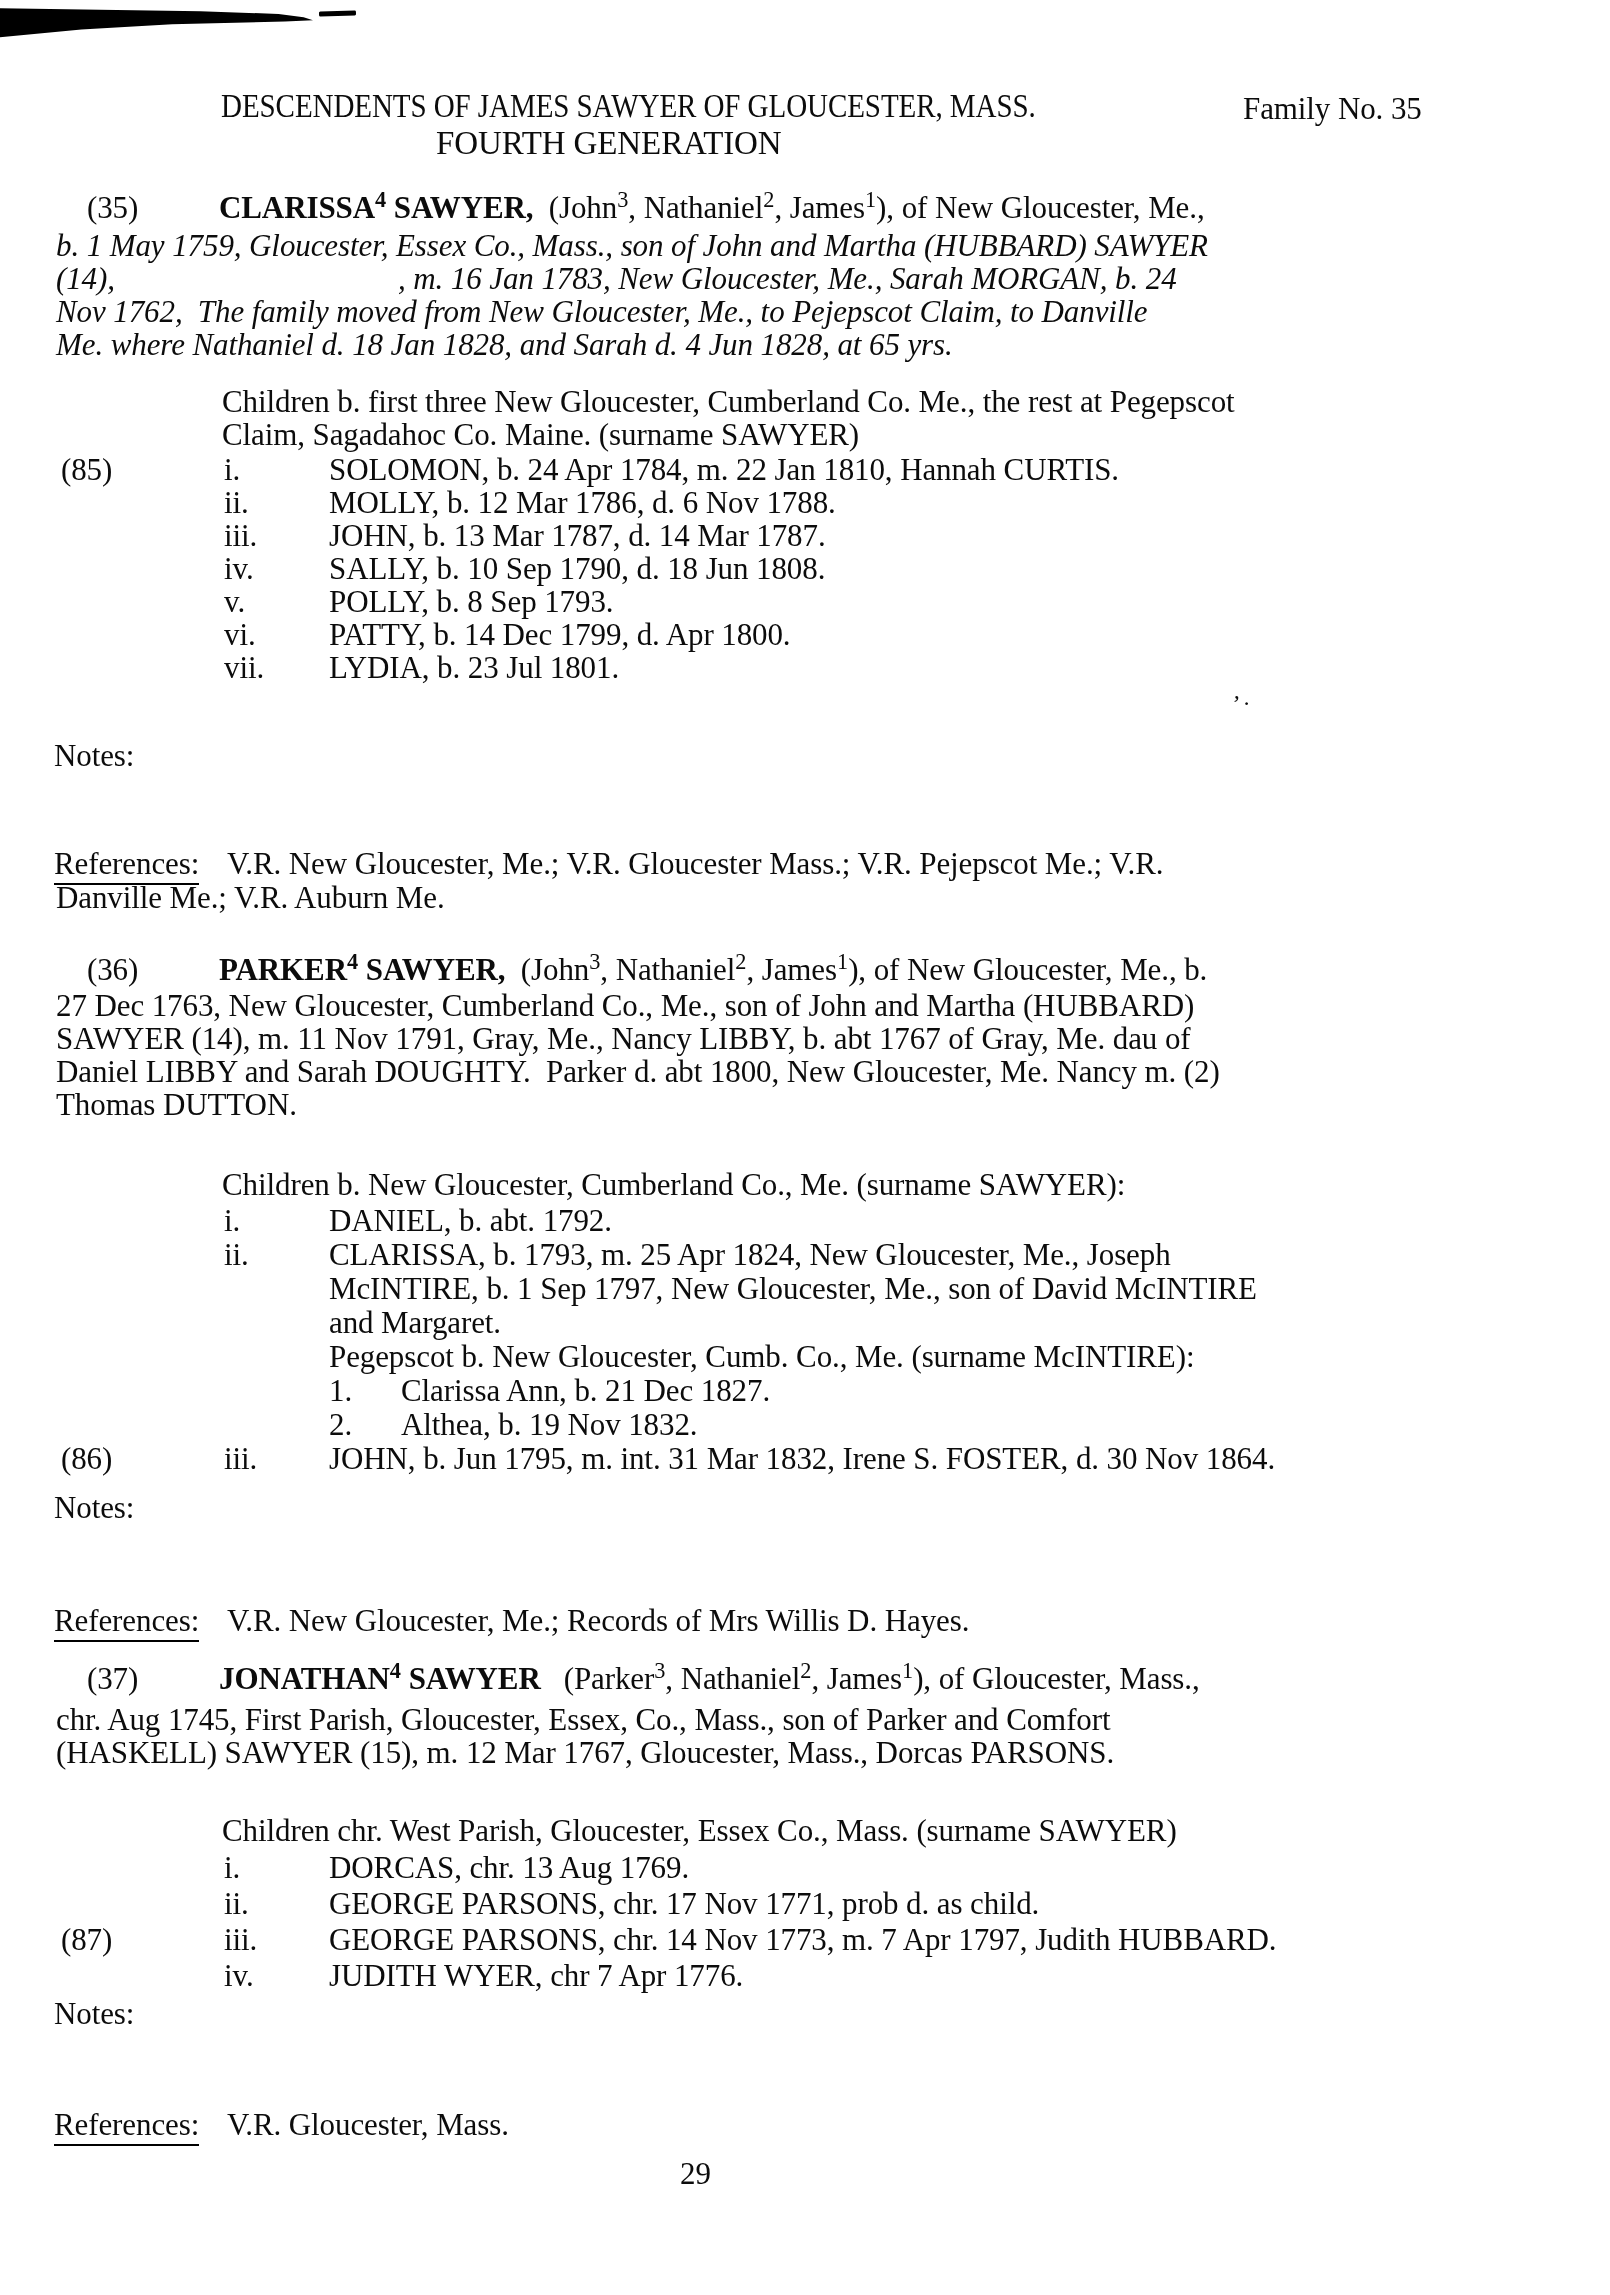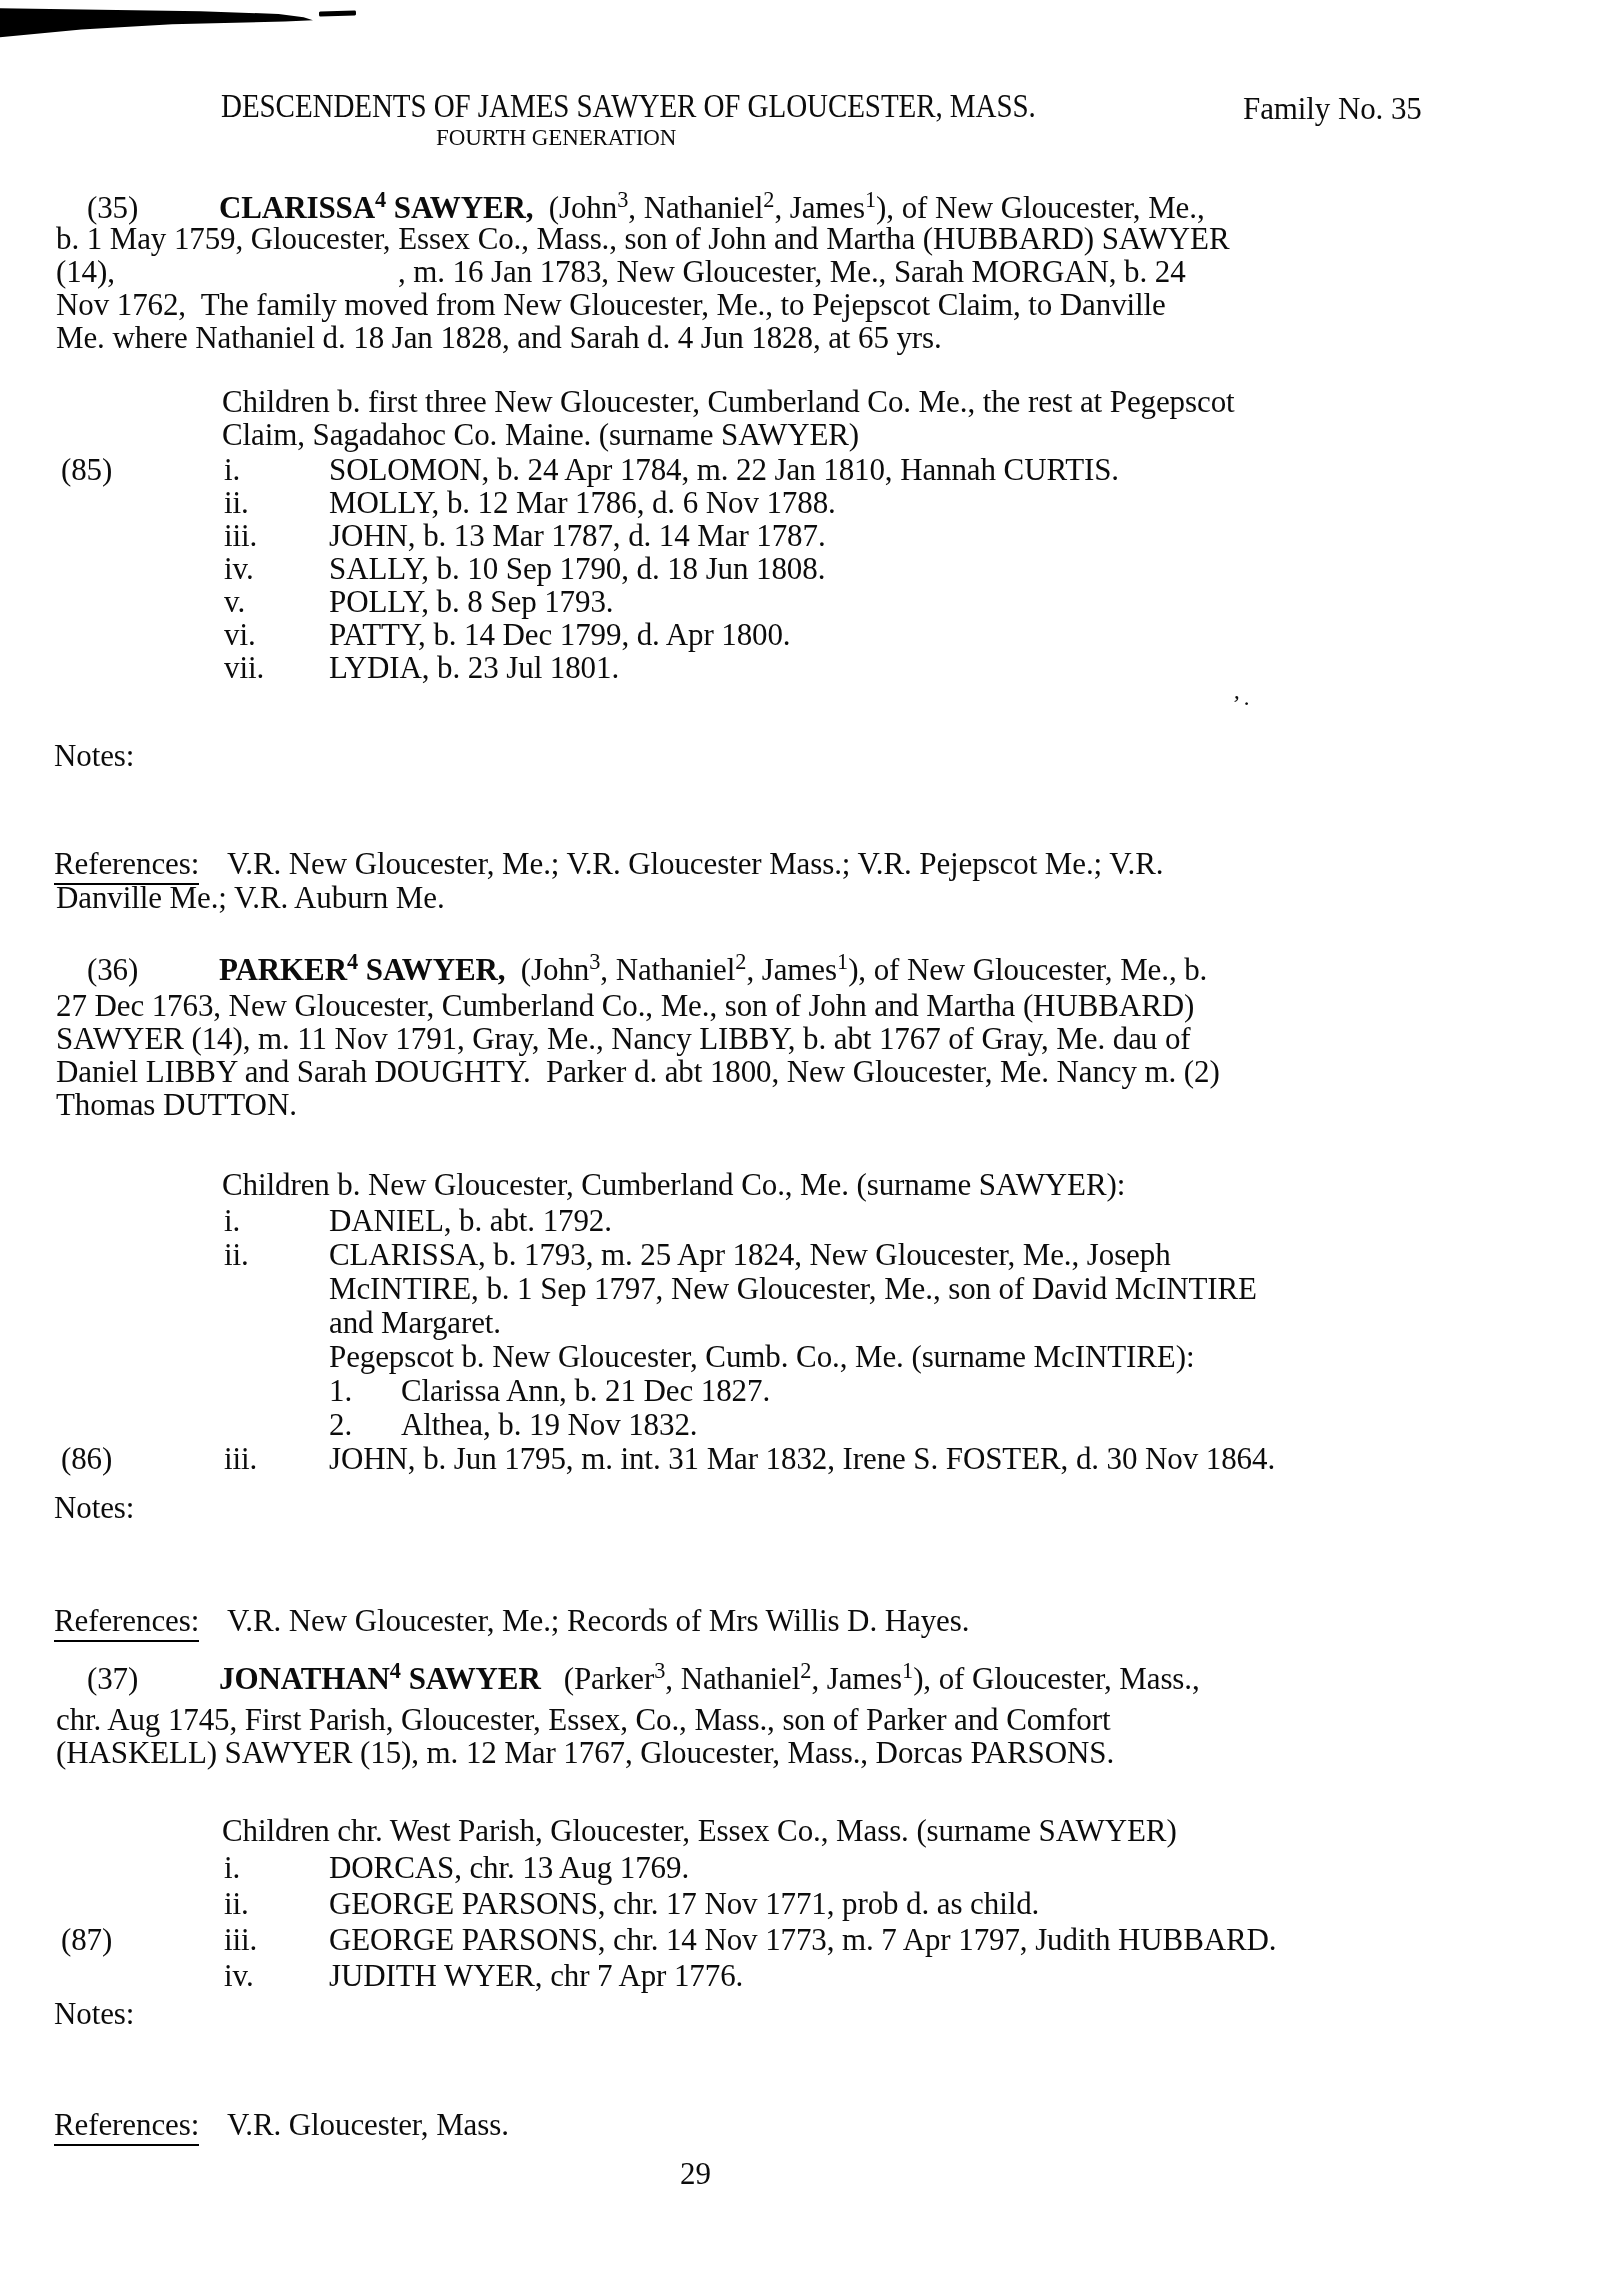--- a/index.html
+++ b/index.html
@@ -32,21 +32,21 @@
     position: absolute; top: 690px; left: 1231px;
     font-size: 24px; font-style: italic; letter-spacing: 4.3px;
   }
 
   .doc-title {
     font-size: 33px;
     transform: scaleX(0.88);
     transform-origin: left top;
     white-space: nowrap;
   }
-  .subtitle { font-size: 23px; white-space: nowrap; }
+  .subtitle { font-size: 33px; white-space: nowrap; }
   .family-no { font-size: 31px; white-space: nowrap; }
 
   .fam-heading { height: 40px; }
   .fam-id { position: absolute; left: 60px; margin-left: 27px; }
   .fam-name { position: absolute; left: 219px; white-space: pre-wrap; }
   .fam-name b { font-weight: bold; }
   sup {
     font-size: 0.72em;
     vertical-align: baseline;
     position: relative;
@@ -96,21 +96,21 @@
     <span class="abs doc-title" style="left:221px;">DESCENDENTS OF JAMES SAWYER OF GLOUCESTER, MASS.</span>
     <span class="abs family-no" style="left:1243px; top:2.8px;">Family No. 35</span>
   </div>
   <div class="abs subtitle" style="top:125px; left:436px;">FOURTH GENERATION</div>
 
   <div class="blk fam-heading" style="top:190px;">
     <span class="fam-id">(35)</span>
     <span class="fam-name"><b><span>CLARISSA</span><sup>4</sup><span> SAWYER,</span></b><span><span>  (John</span><sup>3</sup><span>, Nathaniel</span><sup>2</sup><span>, James</span><sup>1</sup><span>), of New Gloucester, Me.,</span></span></span>
   </div>
 
-  <div class="body-block" style="top:222px;">
+  <div class="body-block" style="top:229px;font-style:italic;">
     <div class="line">b. 1 May 1759, Gloucester, Essex Co., Mass., son of John and Martha (HUBBARD) SAWYER</div>
     <div class="line">(14),                                     , m. 16 Jan 1783, New Gloucester, Me., Sarah MORGAN, b. 24</div>
     <div class="line">Nov 1762,  The family moved from New Gloucester, Me., to Pejepscot Claim, to Danville</div>
     <div class="line">Me. where Nathaniel d. 18 Jan 1828, and Sarah d. 4 Jun 1828, at 65 yrs.</div>
   </div>
 
   <div class="intro-block" style="top:385px;">
     <div class="line">Children b. first three New Gloucester, Cumberland Co. Me., the rest at Pegepscot</div>
     <div class="line">Claim, Sagadahoc Co. Maine. (surname SAWYER)</div>
   </div>

